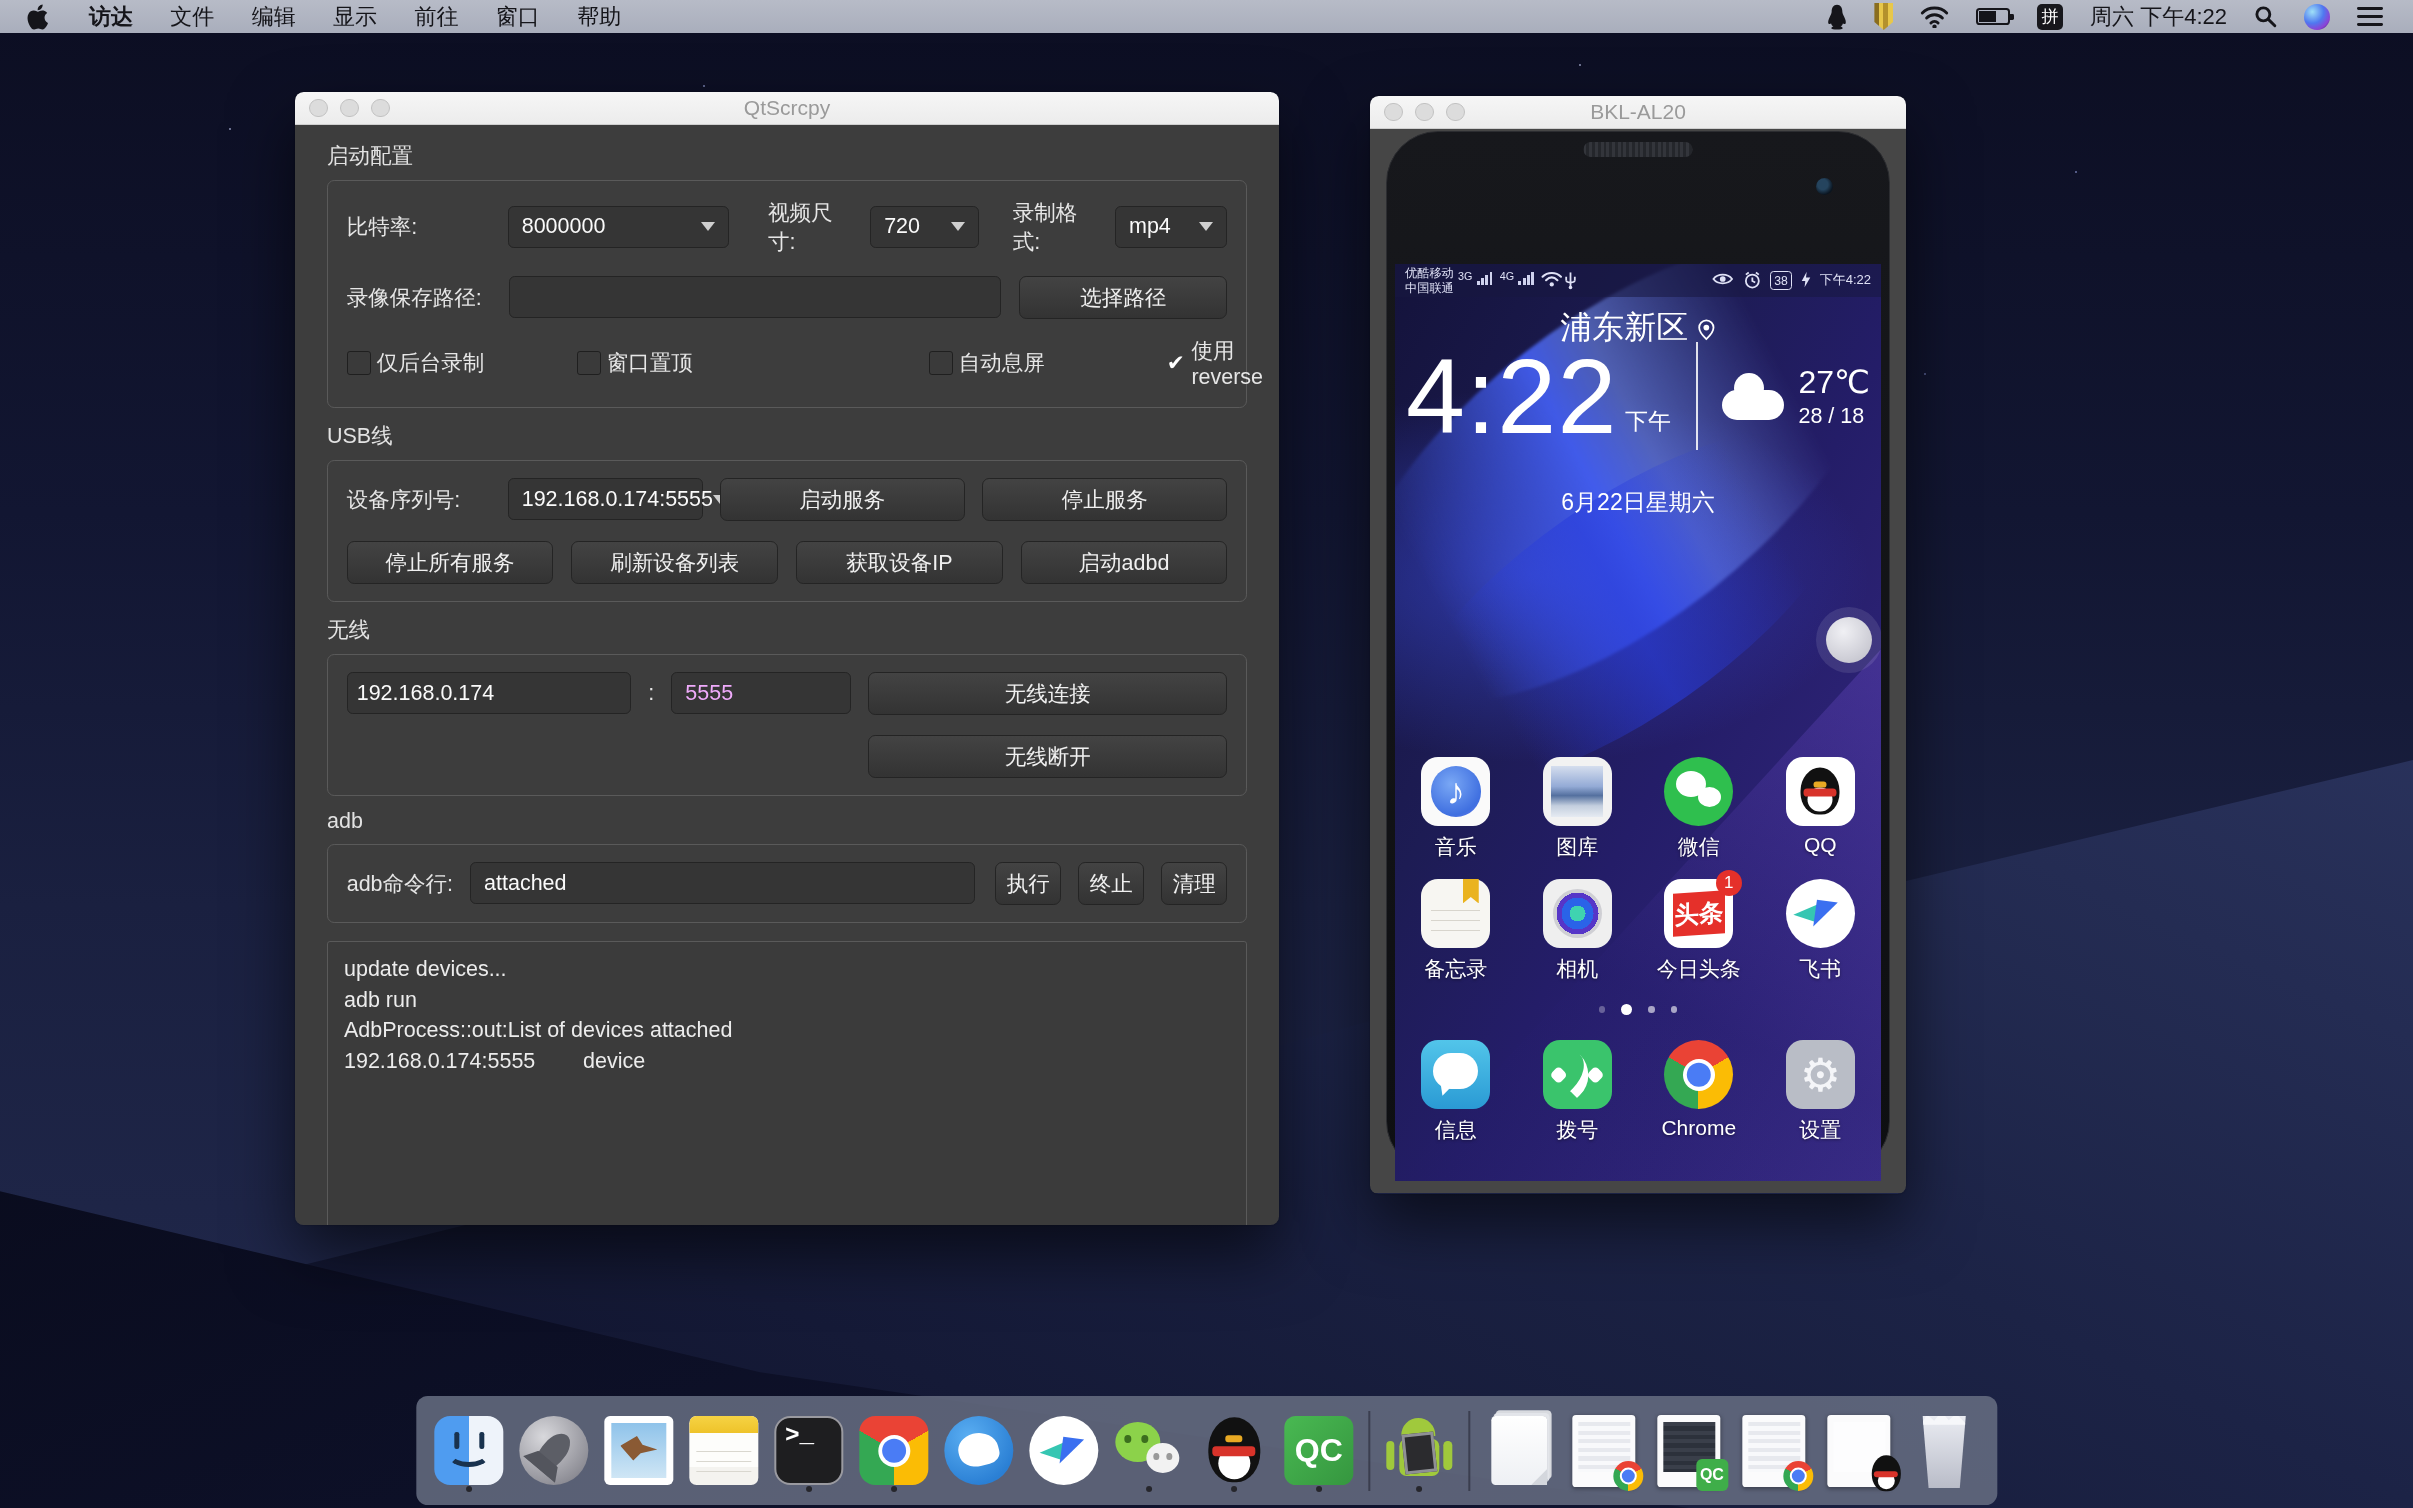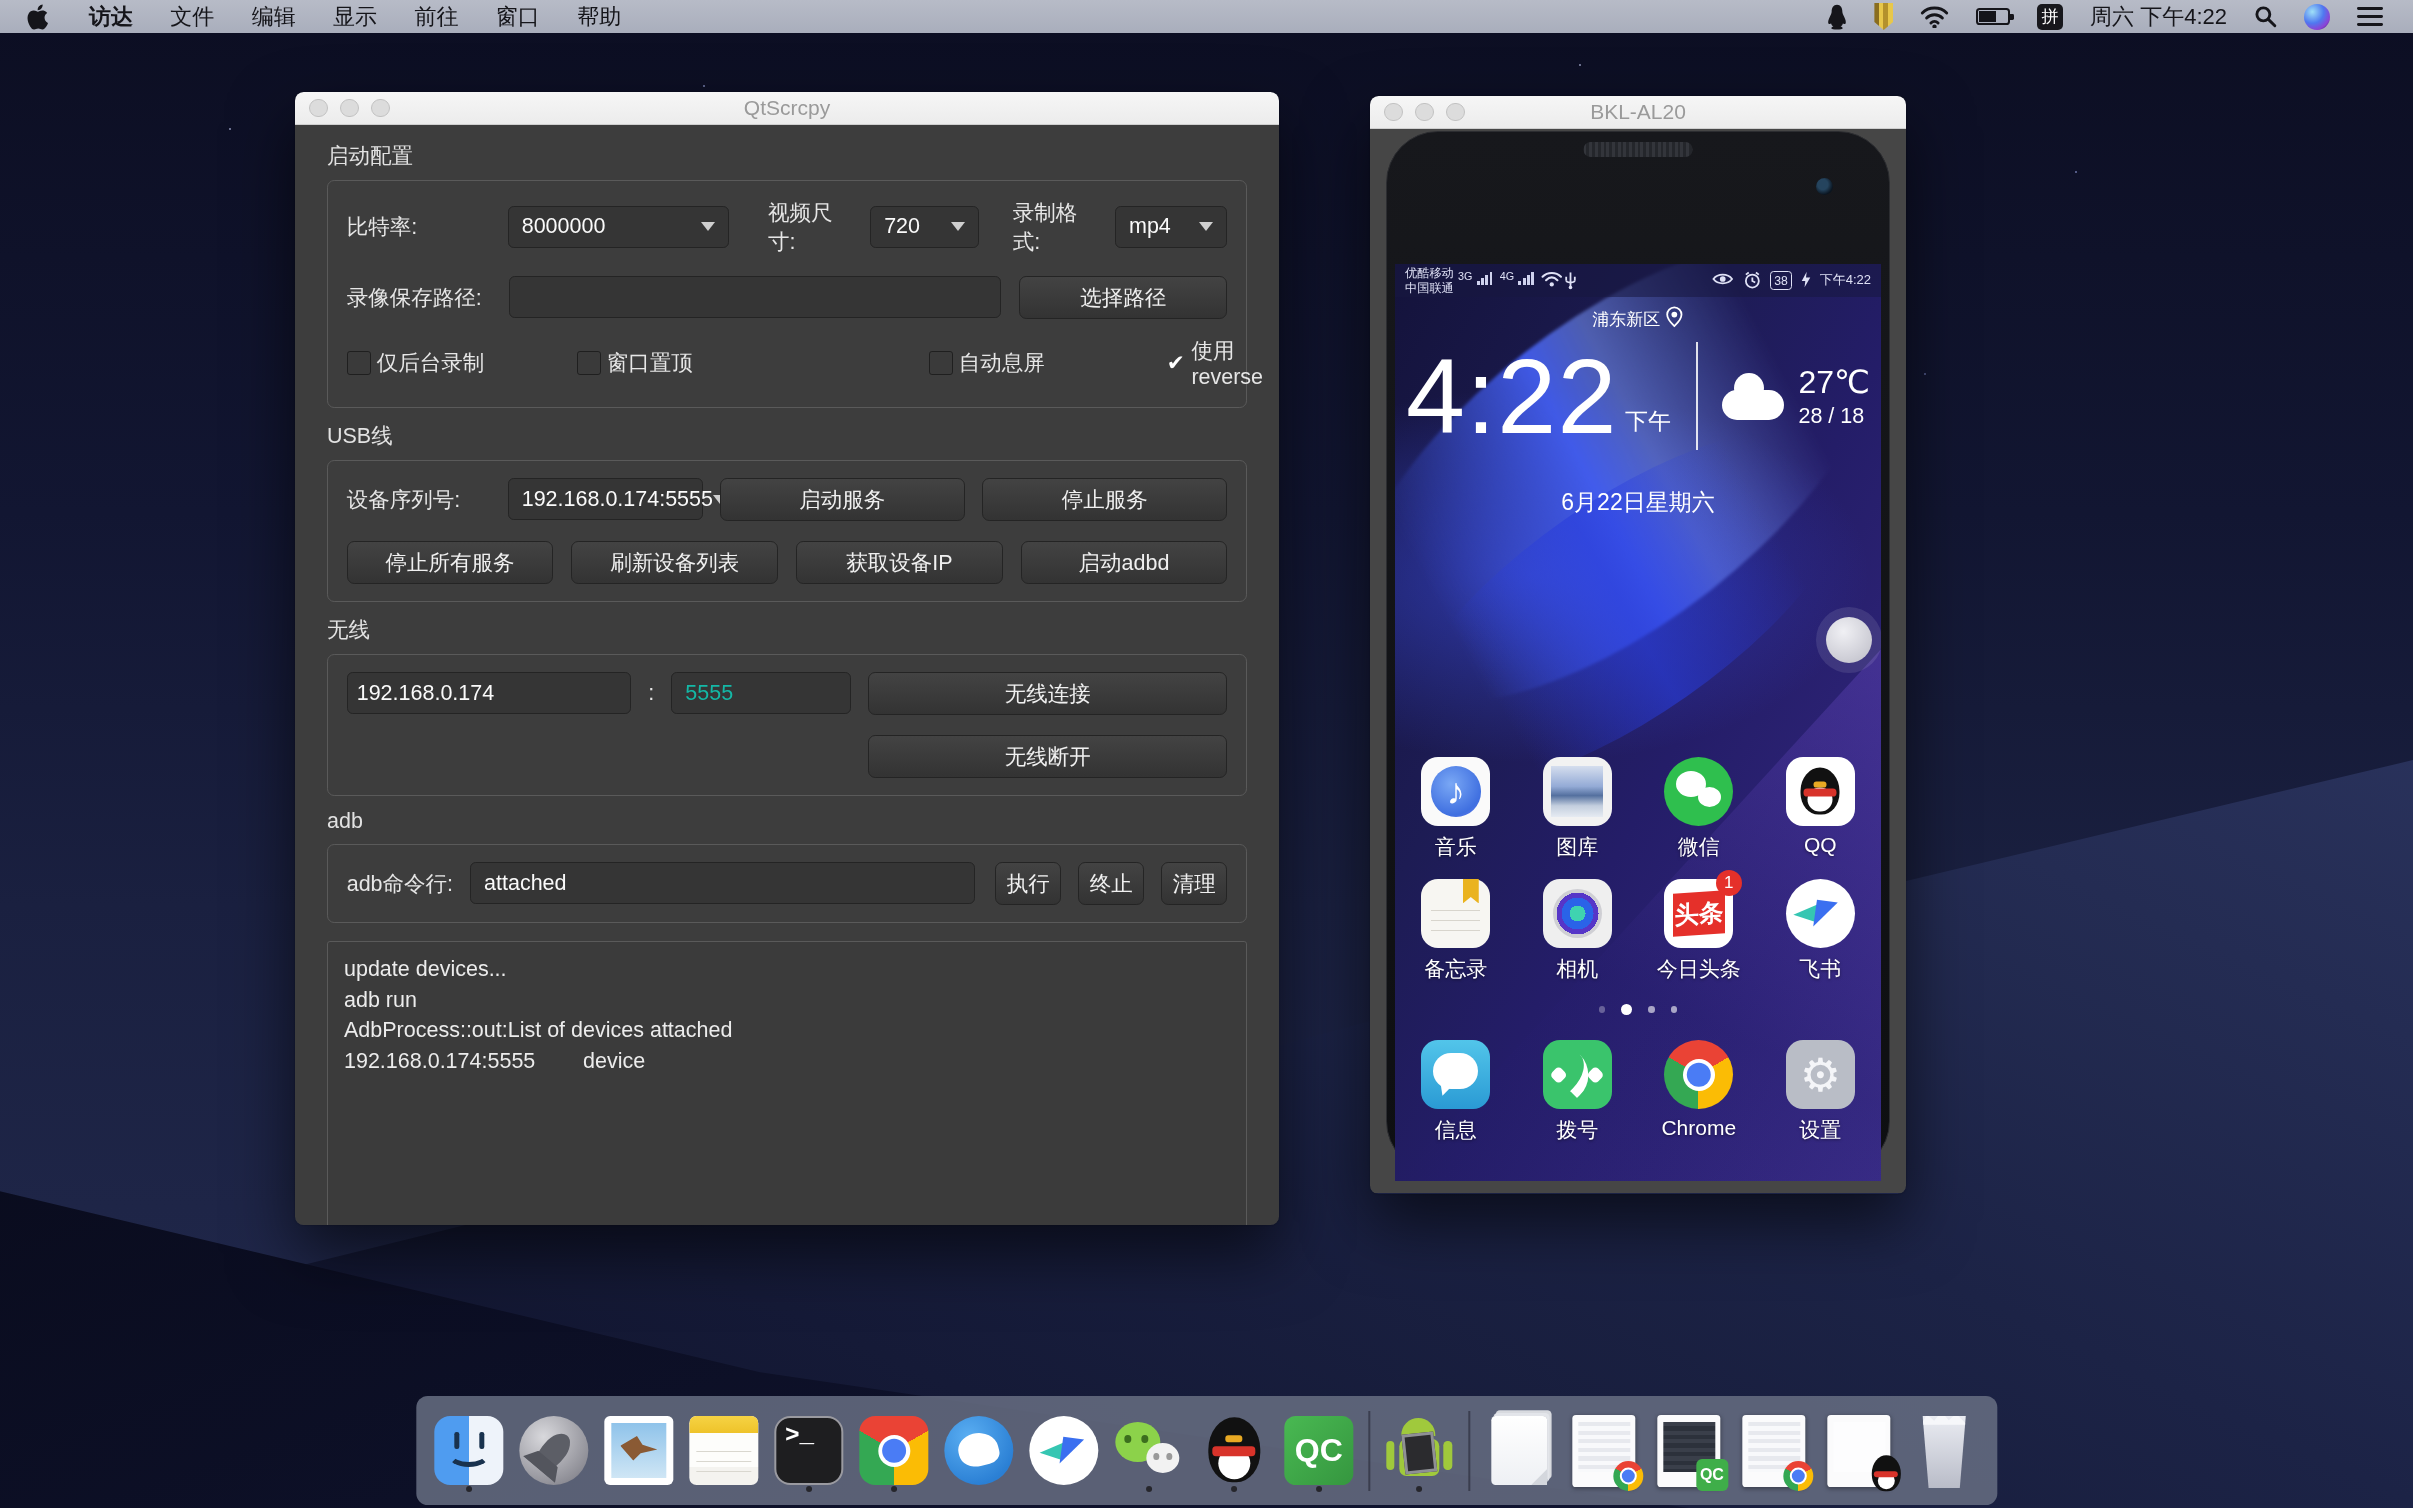--- a/index.html
+++ b/index.html
@@ -64,21 +64,21 @@
   .caret { margin-left:auto; width:0; height:0; border-left:7.2px solid transparent;
     border-right:7.2px solid transparent; border-top:9.3px solid #cfcfcf; }
   .qbtn { height:43px; background:linear-gradient(#434343,#333333); border:1.4px solid #242424;
     border-radius:7.2px; display:flex; align-items:center; justify-content:center; color:#f0f0f0; cursor:default; }
   .chk-row { display:grid; grid-template-columns:230px 352px 237px 1fr; align-items:center; margin-top:17px; }
   .chk { display:flex; align-items:center; gap:5.7px; }
   .chkbox { width:24.4px; height:24.4px; border:1.4px solid #1f1f1f; background:#3a3a3a; border-radius:2.9px;
     display:flex; align-items:center; justify-content:center; color:#fff; font-size:21.5px; }
   .chkbox.checked { background:transparent; border-color:transparent; }
   .chkbox.checked::after { content:'✔'; }
-  .ghost { color:#14b8a6; }
+  .ghost { color:#f0abfc; }
   .logbox { margin-top:18.7px; height:460px; border:1.4px solid #5a5a5a; border-radius:2.9px; background:#3b3b3b;
     padding:11.5px 16px; line-height:1.42; white-space:pre; overflow:hidden; color:#ececec; }
 
   
   .ph-body { position:relative; background:#464646; height:1064px; }
   .bezel { position:absolute; left:16px; top:2.2px; width:504px; height:1042px; border-radius:52px;
     background:linear-gradient(180deg,#17181c,#0e0f12); border:1.4px solid #2c2d31; }
   .grille { position:absolute; top:10px; left:50%; transform:translateX(-50%); width:109px; height:14.4px;
     border-radius:7.2px; background:repeating-linear-gradient(90deg,#33353b 0 2.9px,#24262b 2.9px 5.7px); }
   .fcam { position:absolute; top:46px; right:56px; width:17px; height:17px; border-radius:50%;
@@ -103,21 +103,21 @@
   .carrier { font-size:12.2px; line-height:1.15; }
   .sigset { display:flex; align-items:flex-end; gap:1.4px; margin:0 2.9px 4.3px 4.3px; }
   .sigset i { width:2.9px; background:#cfd2ee; display:block; }
   .netlbl { font-size:10.8px; margin:0 0 10px 4.3px; }
   .ps-right { margin-left:auto; display:flex; align-items:flex-start; gap:9px; }
   .ps-time { font-size:13px; }
   .pbatt { display:flex; align-items:center; border:1.4px solid #dfe1f5; border-radius:3.6px;
     font-size:12.2px; padding:0 2.9px; height:18.7px; }
 
   
-  .ploc { position:absolute; top:42px; width:100%; text-align:center; color:#fff; font-size:17px; }
+  .ploc { position:absolute; top:42px; width:100%; text-align:center; color:#fff; font-size:32px; }
   .clockrow { position:absolute; top:78px; width:100%; display:flex; align-items:center; justify-content:center; color:#fff; }
   .bigtime { font-size:106px; font-weight:100; letter-spacing:1.4px; line-height:1; }
   .ampm { font-size:23px; margin:50px 0 0 7.2px; }
   .vline { width:2.2px; height:108px; background:rgba(255,255,255,.85); margin:0 24.4px; }
   .wx { display:flex; align-items:center; gap:14.4px; }
   .cloud { position:relative; width:62px; height:30px; background:#fff; border-radius:17px; margin-top:18.7px; }
   .cloud::before { content:''; position:absolute; left:11.5px; top:-17px; width:30px; height:30px; border-radius:50%; background:#fff; }
   .wxcol { display:flex; flex-direction:column; gap:2.9px; }
   .temp { font-size:32px; }
   .range { font-size:21.5px; }

